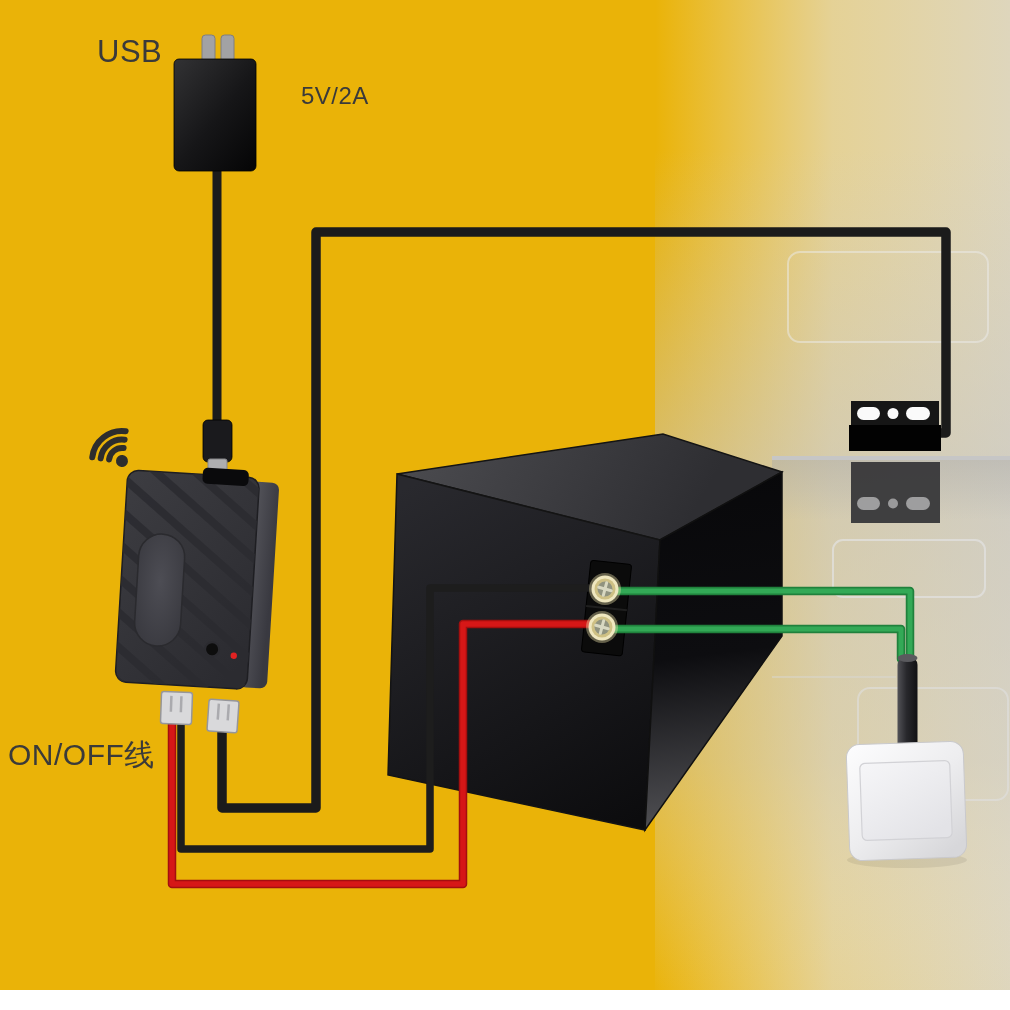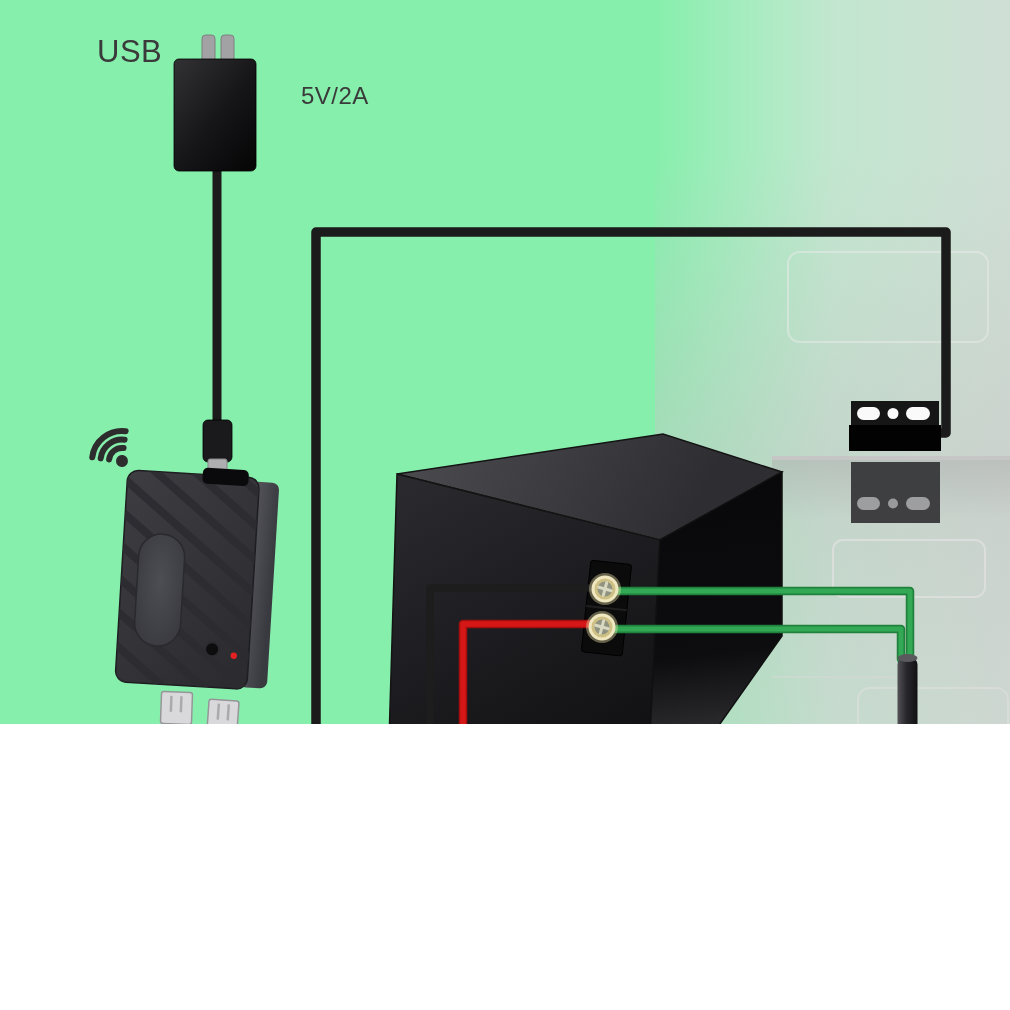--- a/index.html
+++ b/index.html
@@ -1,18 +1,18 @@
 <!DOCTYPE html>
 <html><head>
 <meta charset="utf-8">
 <style>
   html,body{margin:0;padding:0;background:#fff;}
   .stage{
-    position:relative;width:1010px;height:724px;overflow:hidden;
-    background:#86efac;font-family:"Liberation Sans", sans-serif;
+    position:relative;width:1010px;height:990px;overflow:hidden;
+    background:#eab308;font-family:"Liberation Sans", sans-serif;
   }
   .stage svg{position:absolute;left:0;top:0;}
   .label{
     position:absolute;color:#3a3a3a;letter-spacing:0.5px;
     font-family:"Liberation Sans", sans-serif;white-space:nowrap;
   }
   .label-usb{left:97px;top:34px;font-size:31px;}
   .label-power{left:301px;top:82px;font-size:24px;}
   .label-onoff{left:8px;top:735px;font-size:30px;}
 </style>
@@ -214,14 +214,15 @@
     <ellipse cx="907.5" cy="658" rx="10" ry="4" fill="#5a5a5e"></ellipse>
   </g>
   <g transform="rotate(-2 906 801)">
     <rect x="848" y="743" width="117" height="116" rx="13" fill="url(#gPlate)" stroke="#c9c9cc" stroke-width="1"></rect>
     <rect x="861" y="762" width="90" height="77" rx="5" fill="url(#gRocker)" stroke="#d2d2d6" stroke-width="1.2"></rect>
   </g>
 </svg>
 
 <div class="label label-usb">USB</div>
 <div class="label label-power">5V/2A</div>
+<div class="label label-onoff">ON/OFF线</div>
 
 </div>
 
 </body></html>

